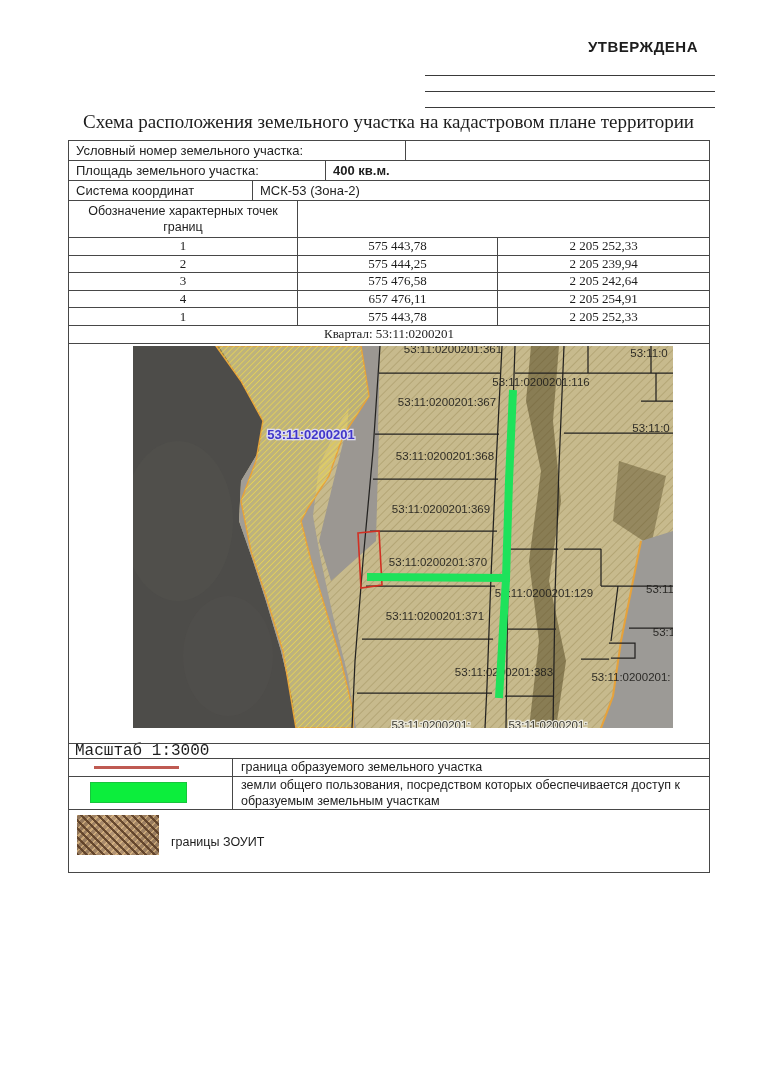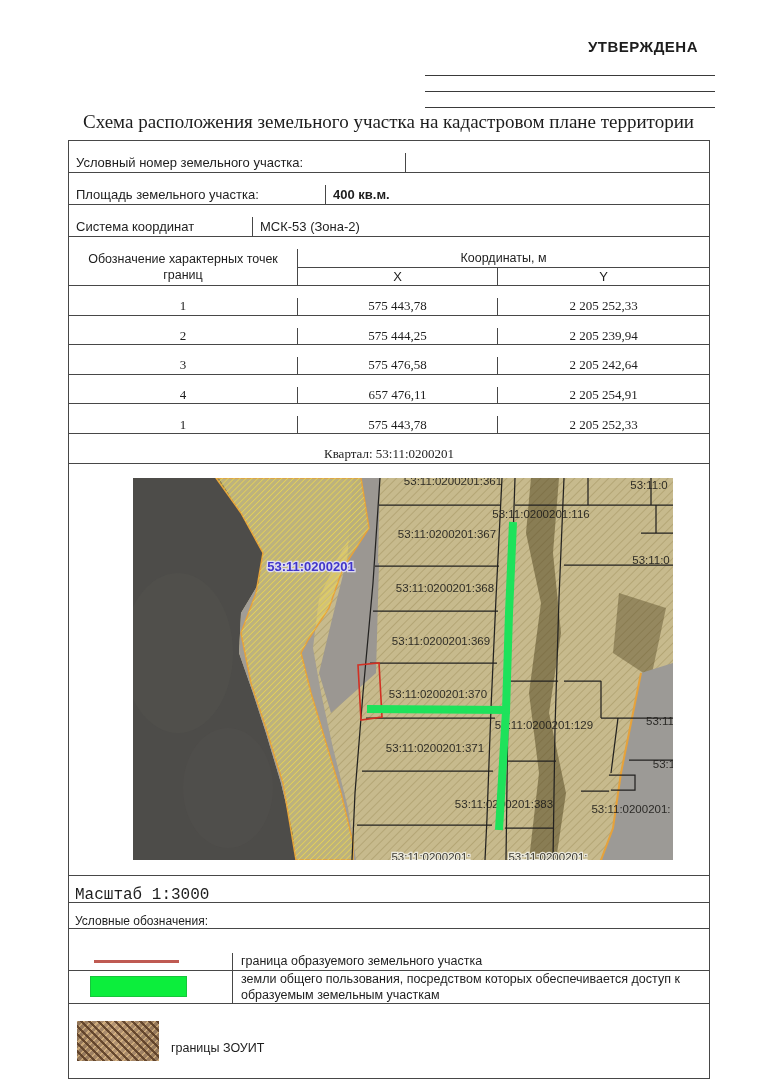--- a/index.html
+++ b/index.html
@@ -10,21 +10,21 @@
   
   .stamp{position:absolute;top:38px;right:79px;font-size:15px;font-weight:bold;letter-spacing:.5px;}
   .siglines{position:absolute;top:60px;right:62px;width:290px;}
   .sigline{height:15px;border-bottom:1.5px solid #3a3a3a;}
   .doc-title{position:absolute;top:111px;left:0;width:777px;text-align:center;
              font-size:19px;}
 
   
   .doc-table{position:absolute;left:68px;top:140px;width:642px;
              border:1px solid #474747;box-sizing:border-box;font-size:13px;}
-  .trow{display:flex;border-bottom:1px solid #474747;box-sizing:border-box;align-items:stretch;margin-top:12px;}
+  .trow{display:flex;border-bottom:1px solid #474747;box-sizing:border-box;align-items:stretch;}
   .trow:last-child{border-bottom:none;}
   .cell{box-sizing:border-box;display:flex;align-items:center;padding:0 7px;overflow:hidden;white-space:nowrap;}
   .br{border-right:1px solid #474747;}
   .bb{border-bottom:1px solid #474747;}
   .center{justify-content:center;text-align:center;padding:0 2px;}
   .h20{height:20px;}
 
   .hdr-left{width:229px;flex-direction:column;justify-content:center;line-height:1.3;font-size:12.5px;white-space:normal;text-align:center;}
   .coords-wrap{flex:1;display:flex;flex-direction:column;}
   .coords-top{height:18px;display:flex;align-items:center;justify-content:center;font-size:12.5px;}
@@ -88,27 +88,20 @@
     </div>
     <div class="trow h20">
       <div class="cell br" style="width:184px;">Система координат</div>
       <div class="cell" style="flex:1;">МСК-53 (Зона-2)</div>
     </div>
 
     <div class="trow" style="height:37px;">
       <div class="cell br hdr-left">
         <span>Обозначение характерных точек</span>
         <span>границ</span>
-      </div>
-      <div class="coords-wrap">
-        <div class="coords-top bb">Координаты, м</div>
-        <div class="coords-xy">
-          <div class="cell br center" style="width:200px;">X</div>
-          <div class="cell center" style="flex:1;">Y</div>
-        </div>
       </div>
     </div>
 
     <div class="trow drow num">
       <div class="cell br center c-pt">1</div>
       <div class="cell br center c-x">575 443,78</div>
       <div class="cell center" style="flex:1;">2 205 252,33</div>
     </div>
     <div class="trow drow num">
       <div class="cell br center c-pt">2</div>
@@ -230,23 +223,22 @@
           </g>
 
         <g>
           <polyline points="380,44 376,135 373,233 366,352" fill="none" stroke="#1ee25b" stroke-width="8"></polyline>
           <line x1="234" y1="231" x2="377" y2="232" stroke="#1ee25b" stroke-width="8"></line>
         </g>
       </svg>
     </div>
 
     <div class="trow scale-row">Масштаб 1:3000</div>
-    <div class="trow uslov-row">Условные обозначения:</div>
-
-    <div class="leg-row" style="height:18px;margin-top:24px;">
+
+    <div class="leg-row" style="height:18px;">
       <div class="leg-swatch-cell">
         <div class="red-line"></div>
       </div>
       <div class="leg-text-cell">граница образуемого земельного участка</div>
     </div>
 
     <div class="leg-row" style="height:33px;">
       <div class="leg-swatch-cell">
         <div class="green-box"></div>
       </div>

